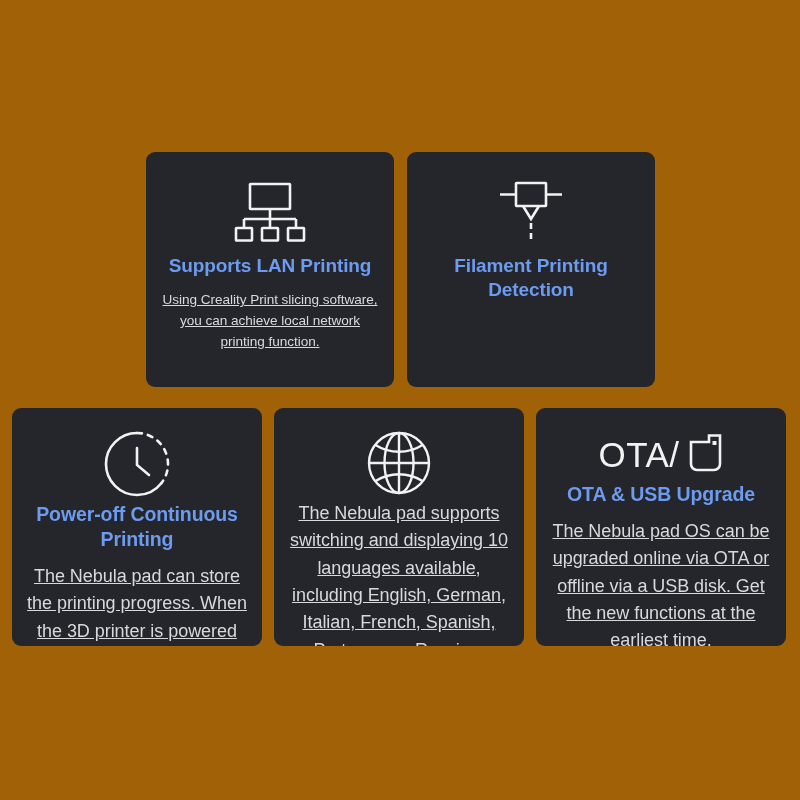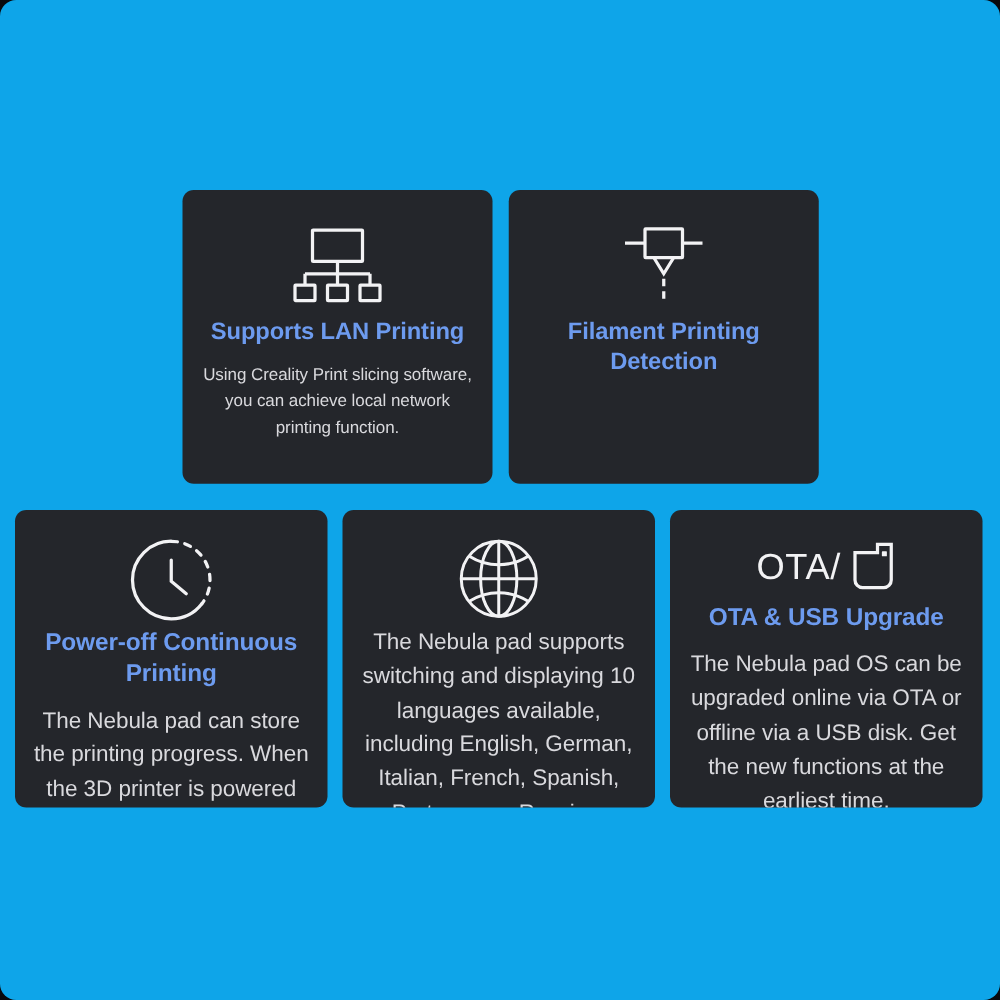--- a/index.html
+++ b/index.html
@@ -11,22 +11,21 @@
     height: 800px;
     background: #08090d;
     font-family: "Liberation Sans", sans-serif;
     overflow: hidden;
     position: relative;
   }
 
   .page {
     position: absolute;
     inset: 0;
-    background: #0ea5e9;
-    border-radius: 13px;
+    background: #a16207;
   }
 
   
   .row {
     position: absolute;
     display: flex;
   }
   .row-top {
     left: 146px;
     top: 152px;
@@ -87,28 +86,29 @@
     margin-bottom: 11px;
   }
 
   .card-body {
     color: #d9d9dd;
     font-size: 13.6px;
     line-height: 1.52;
     text-align: center;
     margin: 0;
     letter-spacing: -0.05px;
+    text-decoration: underline;
   }
   .row-bottom .card-body {
     font-size: 18px;
   }
 
   .ota-text {
     color: #f2f2f4;
-    font-size: 29px;
+    font-size: 35px;
     font-weight: 400;
     letter-spacing: 0.5px;
     line-height: 1;
     font-family: "Liberation Sans", sans-serif;
   }
   .ota-wrap {
     display: flex;
     align-items: center;
     gap: 2px;
   }

